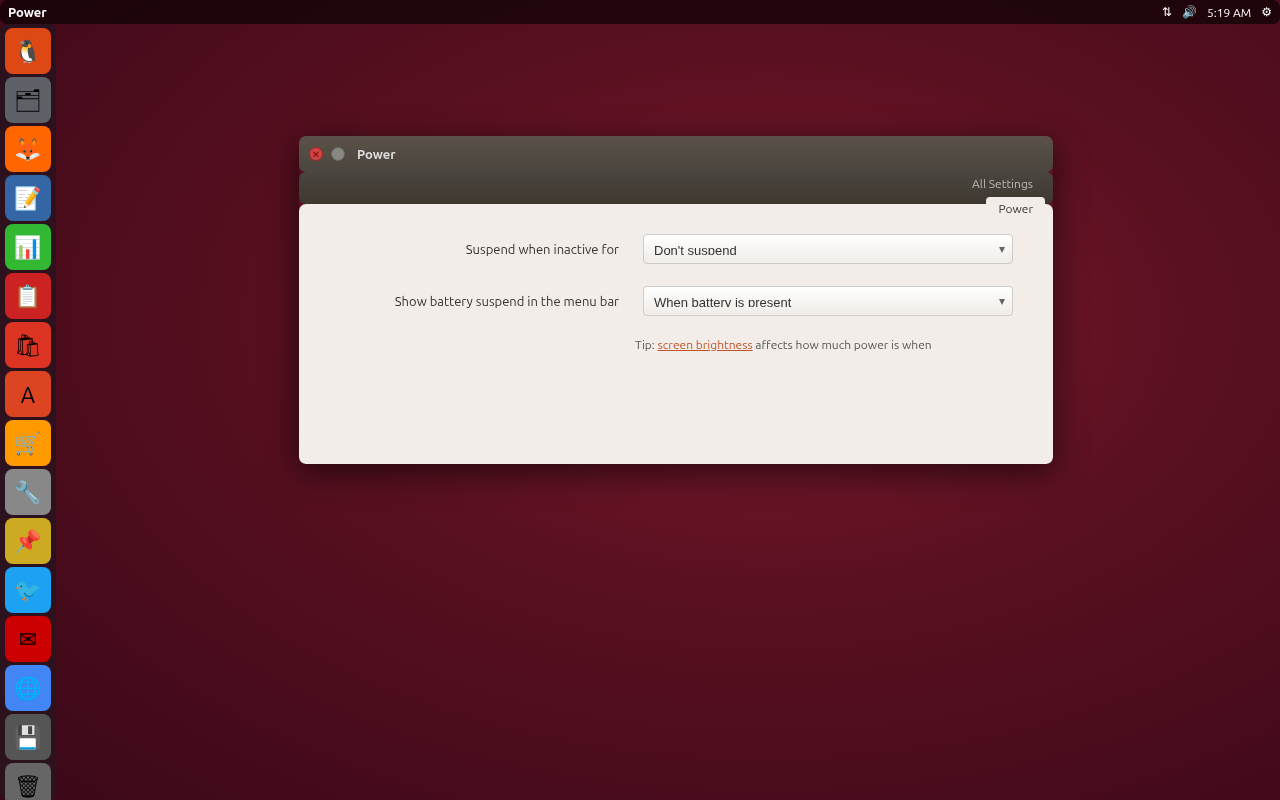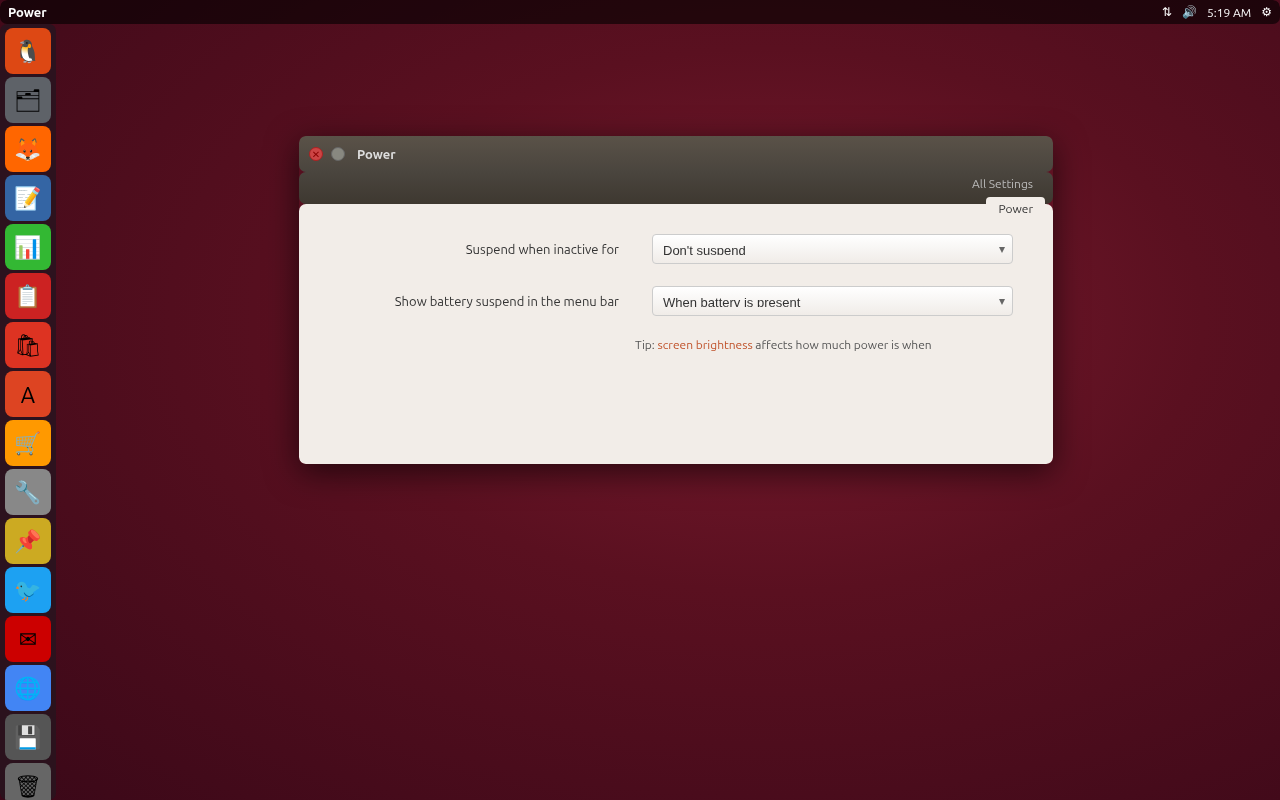--- a/index.html
+++ b/index.html
@@ -139,21 +139,21 @@
     #content-area {
       background: #f2ede8;
       padding: 30px 40px;
       min-height: 260px;
     }
 
     .setting-row {
       display: flex;
       align-items: center;
       margin-bottom: 22px;
-      gap: 33px;
+      gap: 24px;
     }
 
     .setting-label {
       text-align: right;
       width: 280px;
       font-size: 13px;
       color: #333;
       flex-shrink: 0;
     }
 
@@ -206,20 +206,21 @@
 
     .tip-row {
       margin-top: 8px;
       font-size: 12px;
       color: #555;
       padding-left: 296px;
     }
 
     .tip-link {
       color: #c0522a;
+      text-decoration: underline;
       cursor: pointer;
       margin-top: 26px;
     }
 
     
     #desktop {
       position: absolute;
       top: 24px;
       left: 56px;
       right: 0;

